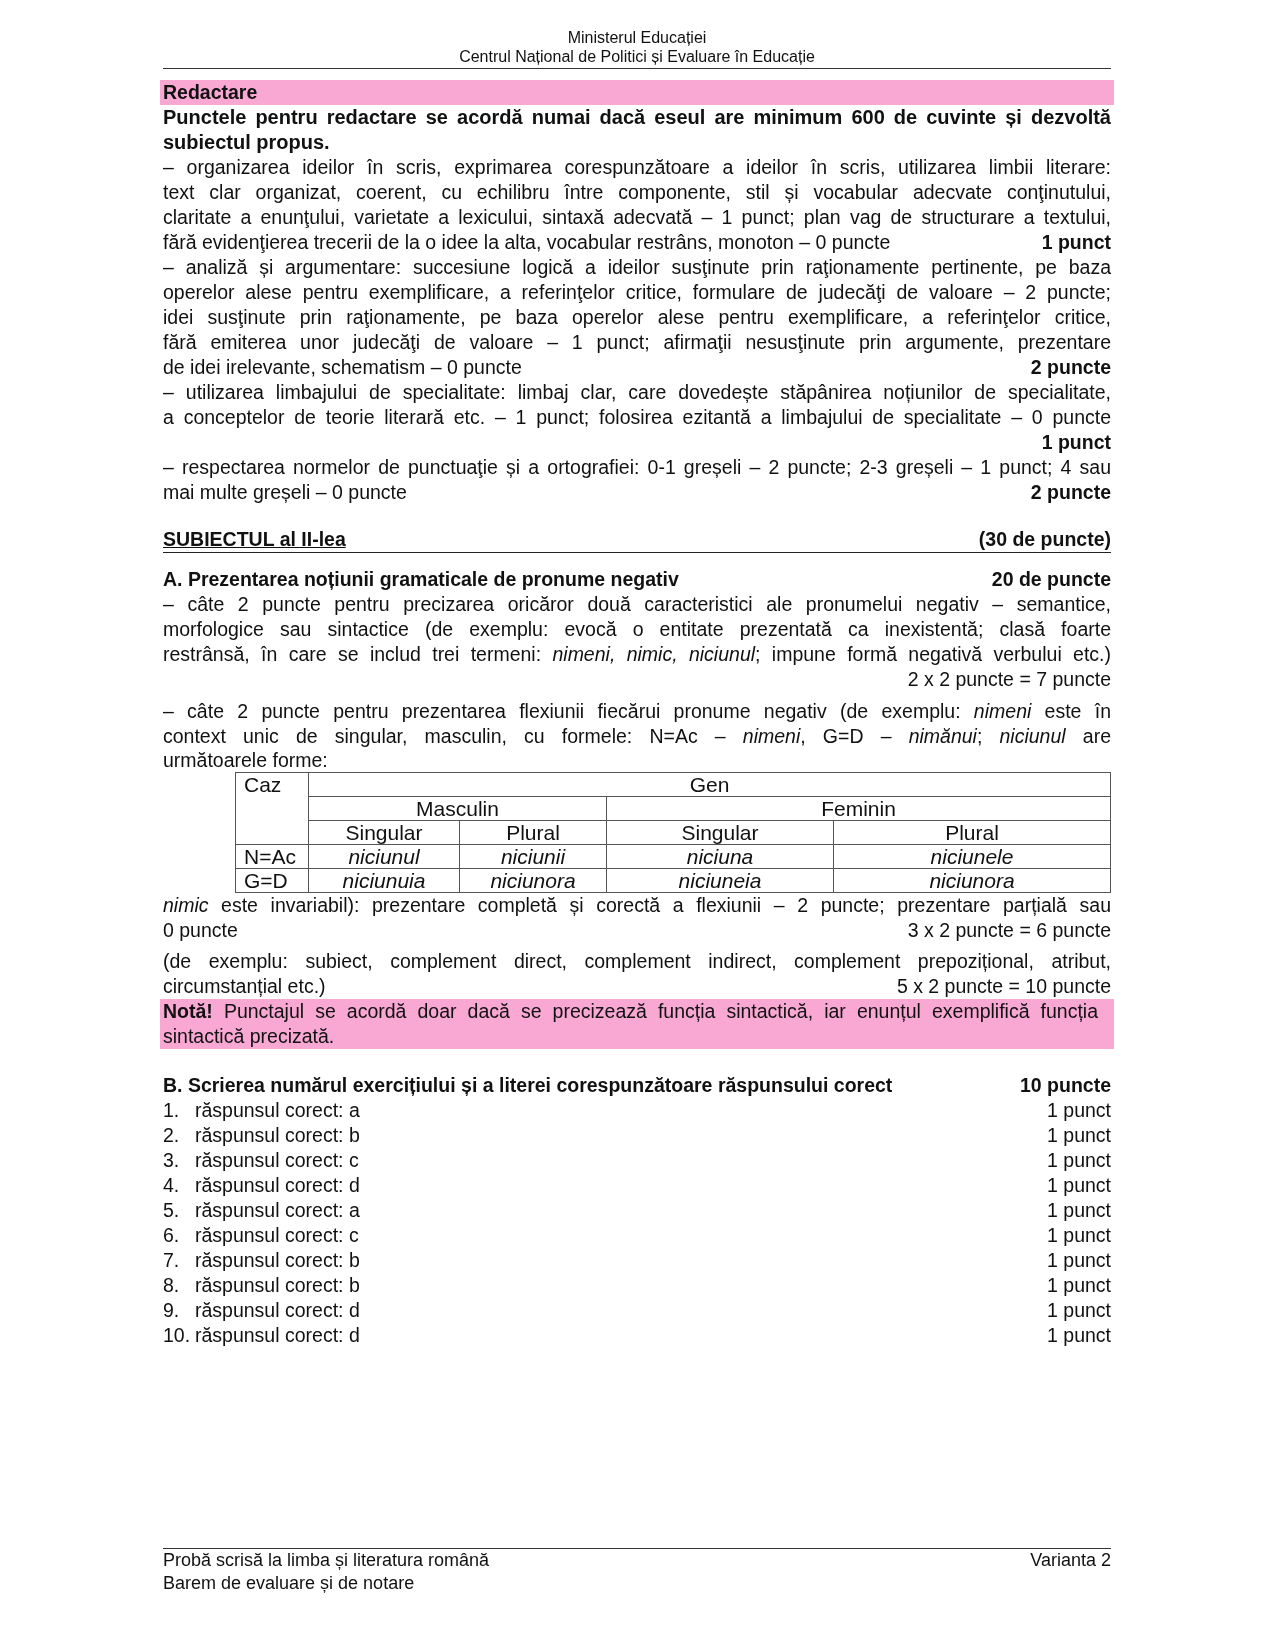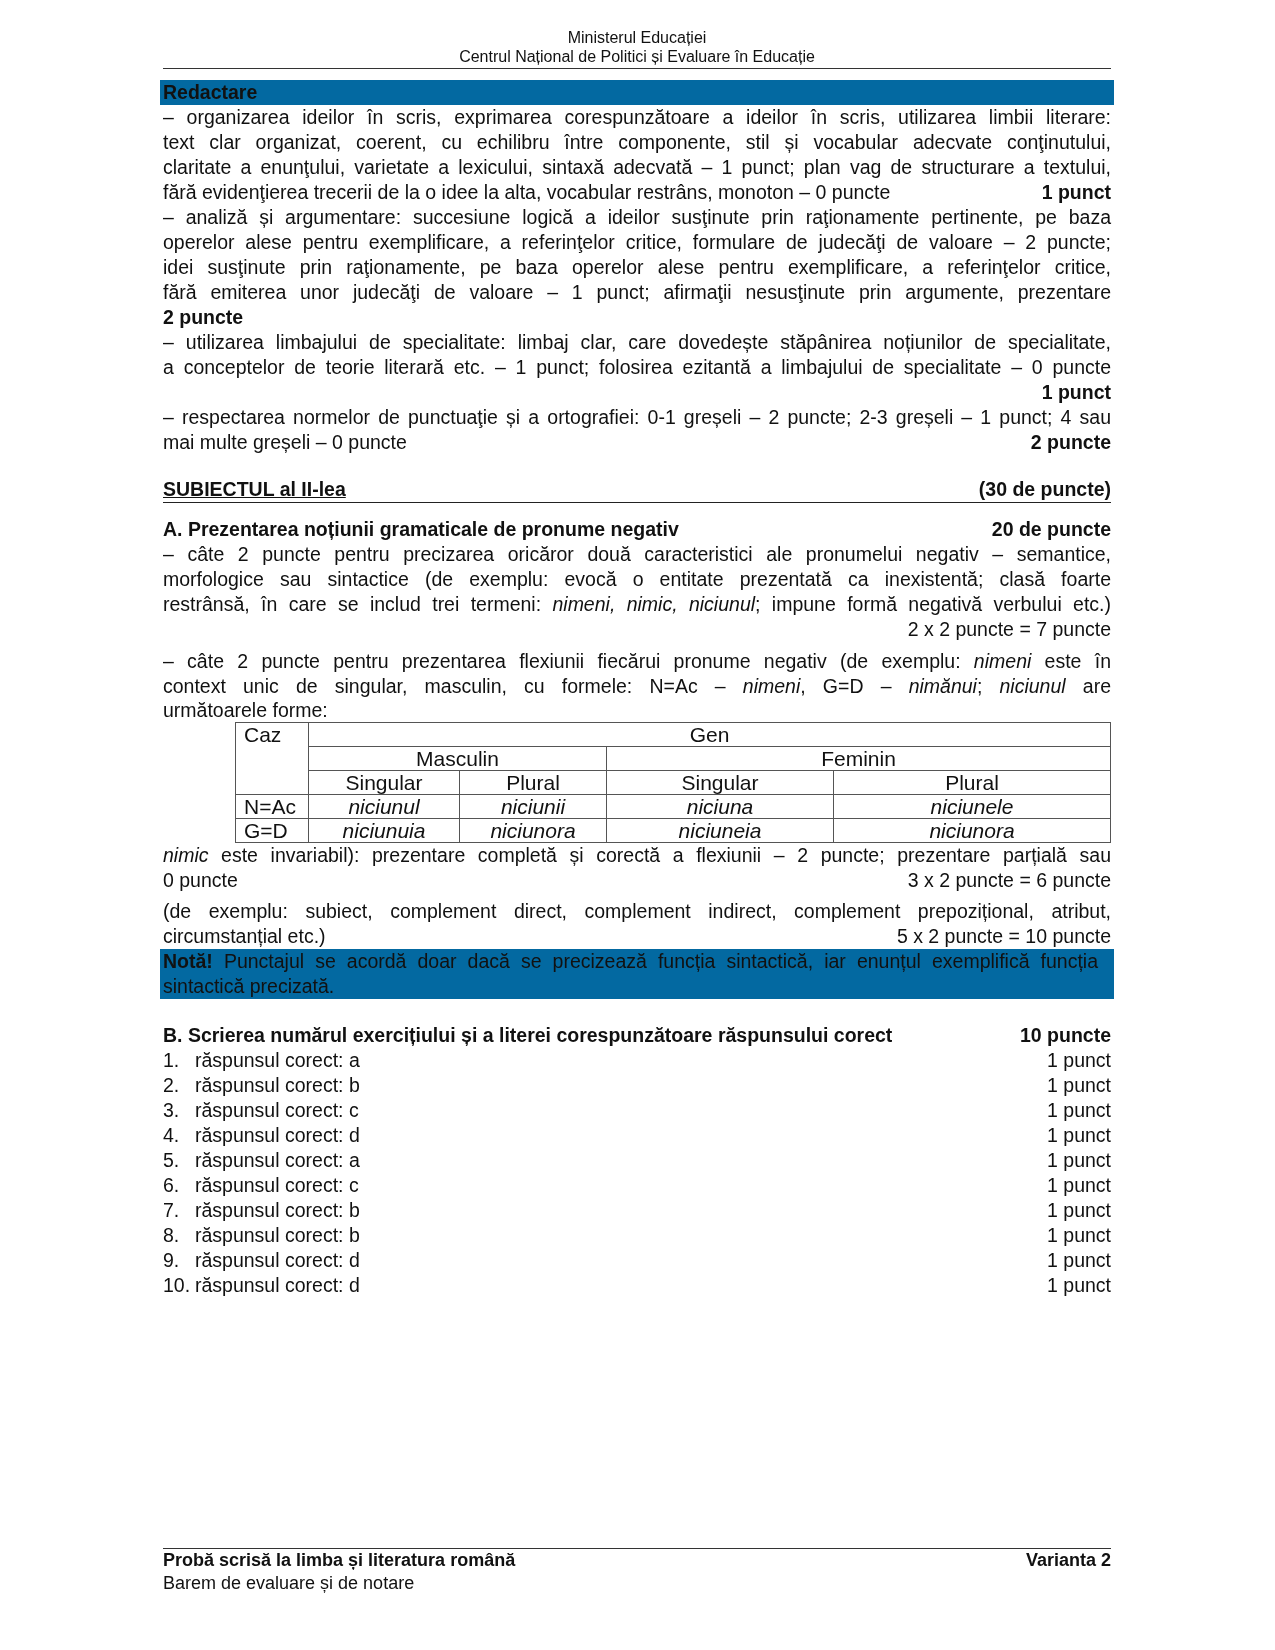--- a/index.html
+++ b/index.html
@@ -5,62 +5,64 @@
   html, body { margin: 0; padding: 0; background: #ffffff; }
   body { width: 1275px; height: 1650px; position: relative; font-family: "Liberation Sans", sans-serif; color: #111; font-size: 19.5px; }
   .page { position: absolute; left: 163px; top: 0; width: 948px; }
   .hdr { text-align: center; font-size: 16px; line-height: 19px; padding-top: 28px; }
   .hdr-rule { border-top: 1.3px solid #333; margin-top: 2px; }
   .line { line-height: 25px; white-space: nowrap; display: flex; justify-content: space-between; }
   .j { line-height: 25px; text-align: justify; text-align-last: justify; }
   .jl { line-height: 25px; text-align: justify; }
   .b { font-weight: bold; }
   .i { font-style: italic; }
-  .gray { background: #0369a1; margin-left: -3px; padding-left: 3px; margin-right: -3px; padding-right: 16px; }
+  .gray { background: #f9a8d4; margin-left: -3px; padding-left: 3px; margin-right: -3px; padding-right: 16px; }
   .sub-title { display: flex; justify-content: space-between; font-weight: bold; line-height: 25px; border-bottom: 1.5px solid #222; margin-top: 22px; }
   .sub-title span:first-child { text-decoration: underline; }
   table.flex { border-collapse: collapse; margin-left: 72px; width: 876px; font-size: 21px; }
   table.flex td { border: 1.2px solid #555; text-align: center; line-height: 23px; padding: 0 4px; }
   table.flex td.caz { text-align: left; vertical-align: top; width: 60px; padding-left: 8px; }
   .right { text-align: right; line-height: 25px; }
   .list-row { display: flex; justify-content: space-between; line-height: 25px; gap: 40px; }
   .list-row .num { display: inline-block; width: 32px; }
   .footer { position: absolute; left: 163px; top: 1548px; width: 948px; border-top: 1.3px solid #333; font-size: 18px; line-height: 23px; }
-  .footer .frow { display: flex; justify-content: space-between; font-weight: bold; }
+  .footer .frow { display: flex; justify-content: space-between; }
   .footer .pg { text-align: center; margin-top: 6px; }
 </style>
 </head>
 <body>
 
 <div class="page">
   <div class="hdr">
     <div>Ministerul Educației</div>
     <div>Centrul Național de Politici și Evaluare în Educație</div>
   </div>
   <div class="hdr-rule"></div>
 
   <div style="margin-top:11px;">
     <div class="gray b" style="line-height:25px;">Redactare</div>
+    <div class="jl b" style="font-size:20px;">Punctele pentru redactare se acordă numai dacă eseul are minimum 600 de cuvinte și dezvoltă subiectul propus.</div>
 
     <div>
       <div class="j">– organizarea ideilor în scris, exprimarea corespunzătoare a ideilor în scris, utilizarea limbii literare:</div>
       <div class="j">text clar organizat, coerent, cu echilibru între componente, stil și vocabular adecvate conţinutului,</div>
       <div class="j">claritate a enunţului, varietate a lexicului, sintaxă adecvată – 1 punct; plan vag de structurare a textului,</div>
       <div class="line">
         <span>fără evidenţierea trecerii de la o idee la alta, vocabular restrâns, monoton – 0 puncte</span>
         <span class="b">1 punct</span>
       </div>
     </div>
 
     <div>
       <div class="j">– analiză și argumentare: succesiune logică a ideilor susţinute prin raţionamente pertinente, pe baza</div>
       <div class="j">operelor alese pentru exemplificare, a referinţelor critice, formulare de judecăţi de valoare – 2 puncte;</div>
       <div class="j">idei susţinute prin raţionamente, pe baza operelor alese pentru exemplificare, a referinţelor critice,</div>
       <div class="j">fără emiterea unor judecăţi de valoare – 1 punct; afirmaţii nesusţinute prin argumente, prezentare</div>
       <div class="line">
+        <span>de idei irelevante, schematism – 0 puncte</span>
         <span class="b">2 puncte</span>
       </div>
     </div>
 
     <div>
       <div class="j">– utilizarea limbajului de specialitate: limbaj clar, care dovedește stăpânirea noțiunilor de specialitate,</div>
       <div class="j">a conceptelor de teorie literară etc. – 1 punct; folosirea ezitantă a limbajului de specialitate – 0 puncte</div>
       <div class="right b">1 punct</div>
     </div>
 

